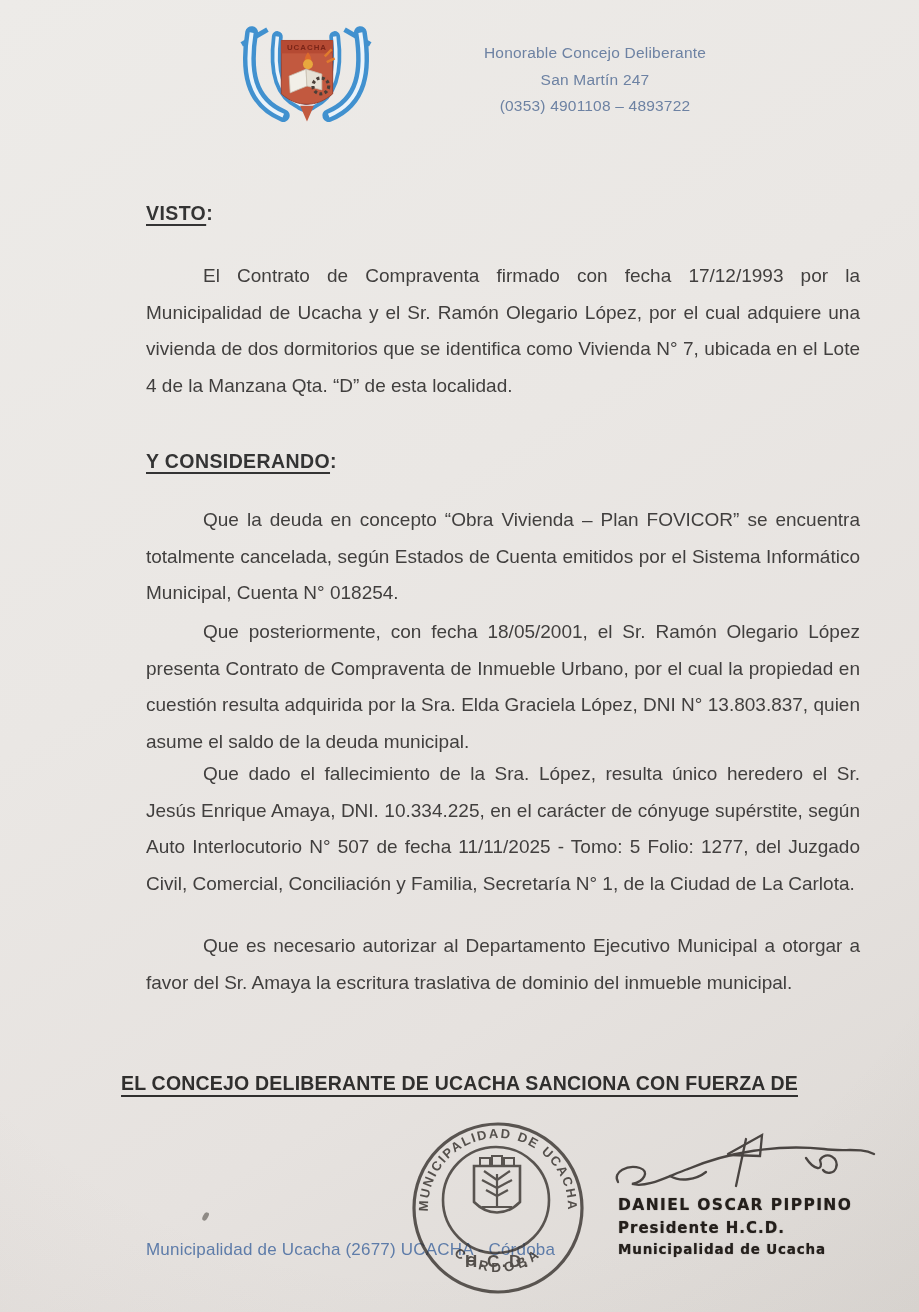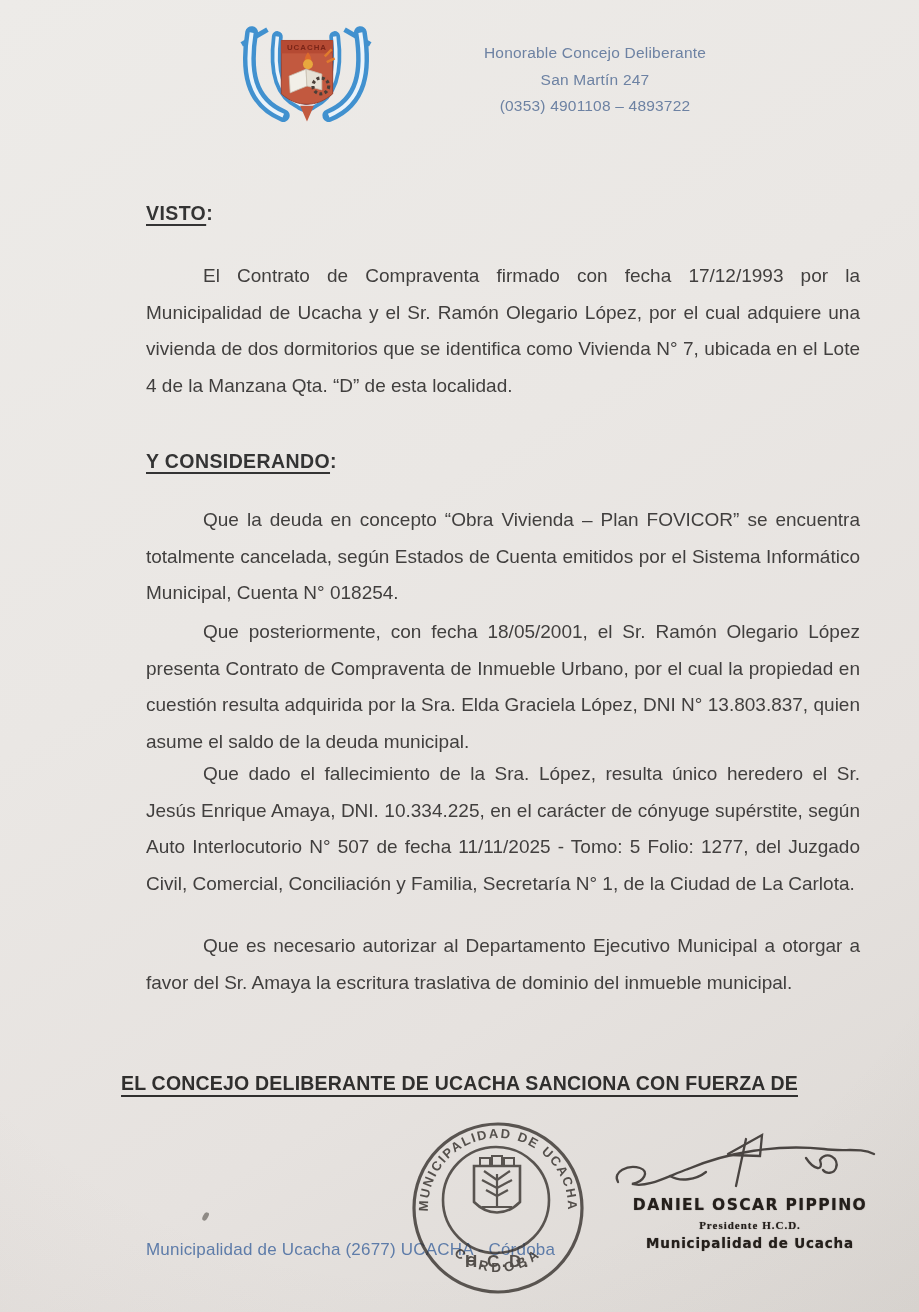--- a/index.html
+++ b/index.html
@@ -33,26 +33,26 @@
   }
   .sanction .u { text-decoration:underline; text-underline-offset:5px; text-decoration-thickness:2px; }
   
   .footer-line {
     position:absolute; left:146px; width:714px; top:1240px; text-align:left;
     color:#5e7ca9; font-size:17px; letter-spacing:0.2px; z-index:1;
   }
   .stamp { position:absolute; left:408px; top:1116px; width:180px; height:180px; z-index:2; opacity:0.93; }
   .signature { position:absolute; left:610px; top:1124px; width:278px; height:80px; z-index:3; }
   .sign-block {
-    position:absolute; left:618px; top:1196px; width:264px; text-align:center; z-index:3;
+    position:absolute; left:618px; top:1196px; width:264px; z-index:3;
     color:#241f1b; font-family:"DejaVu Sans", sans-serif;
     text-shadow:0 0 1px rgba(36,31,27,0.65);
   }
   .sign-name { font-size:15.5px; font-weight:bold; letter-spacing:1.4px; }
-  .sign-title { font-size:11px; font-weight:bold; letter-spacing:1px; margin-top:5px;font-family:Liberation Serif, serif; }
+  .sign-title { font-size:15px; font-weight:bold; letter-spacing:1px; margin-top:5px; }
   .sign-org { font-size:13.5px; font-weight:bold; letter-spacing:0.8px; margin-top:4px; }
   .speck { position:absolute; left:203px; top:1212px; width:5px; height:9px; background:#6a6560; border-radius:60% 40% 50% 50%; transform:rotate(28deg); opacity:.7; }
 </style>
 </head>
 <body>
 
 <div class="page">
 
   <svg class="logo" viewBox="0 0 170 114" aria-hidden="true">
 

